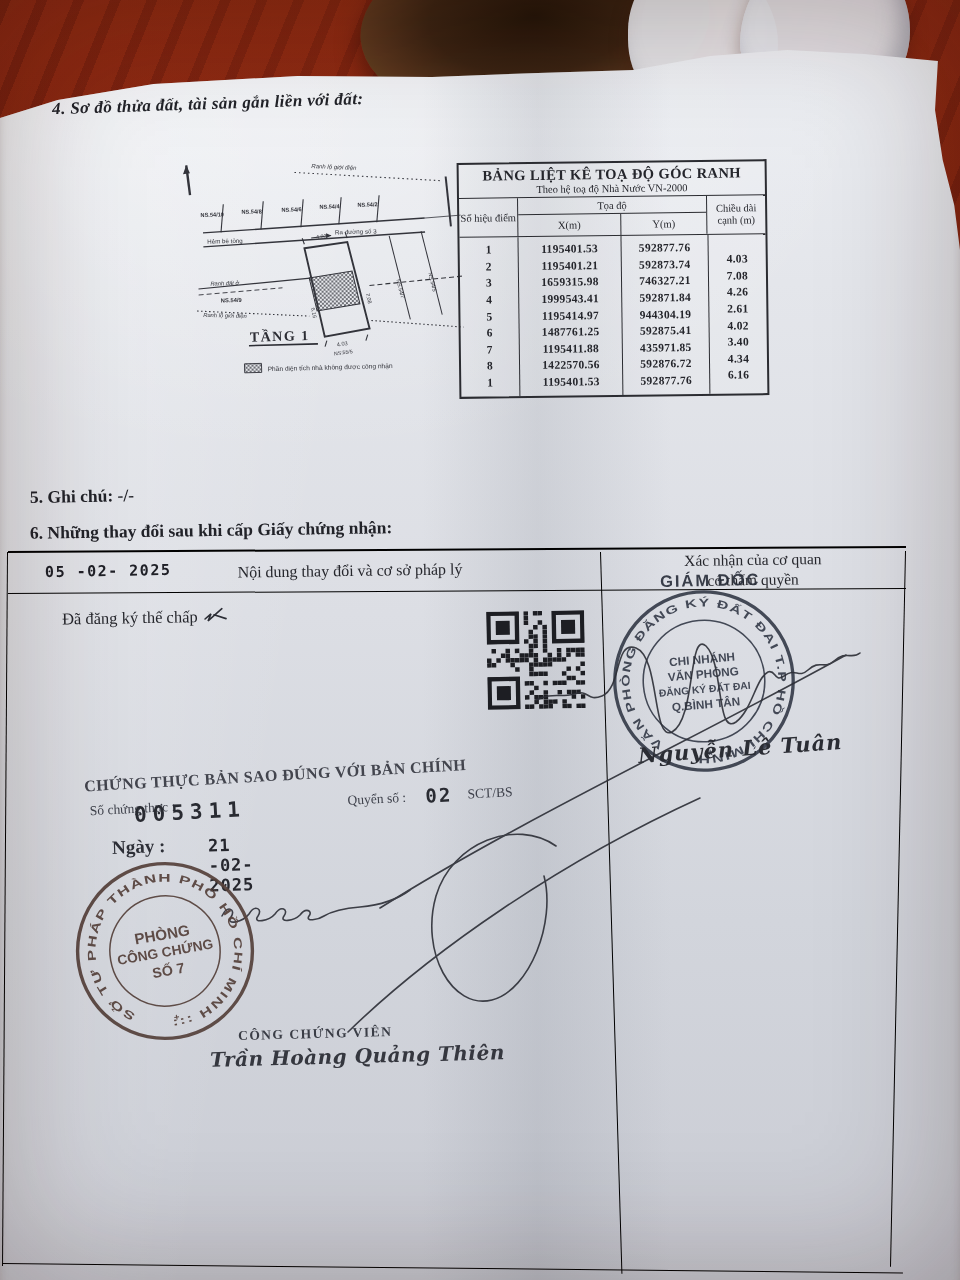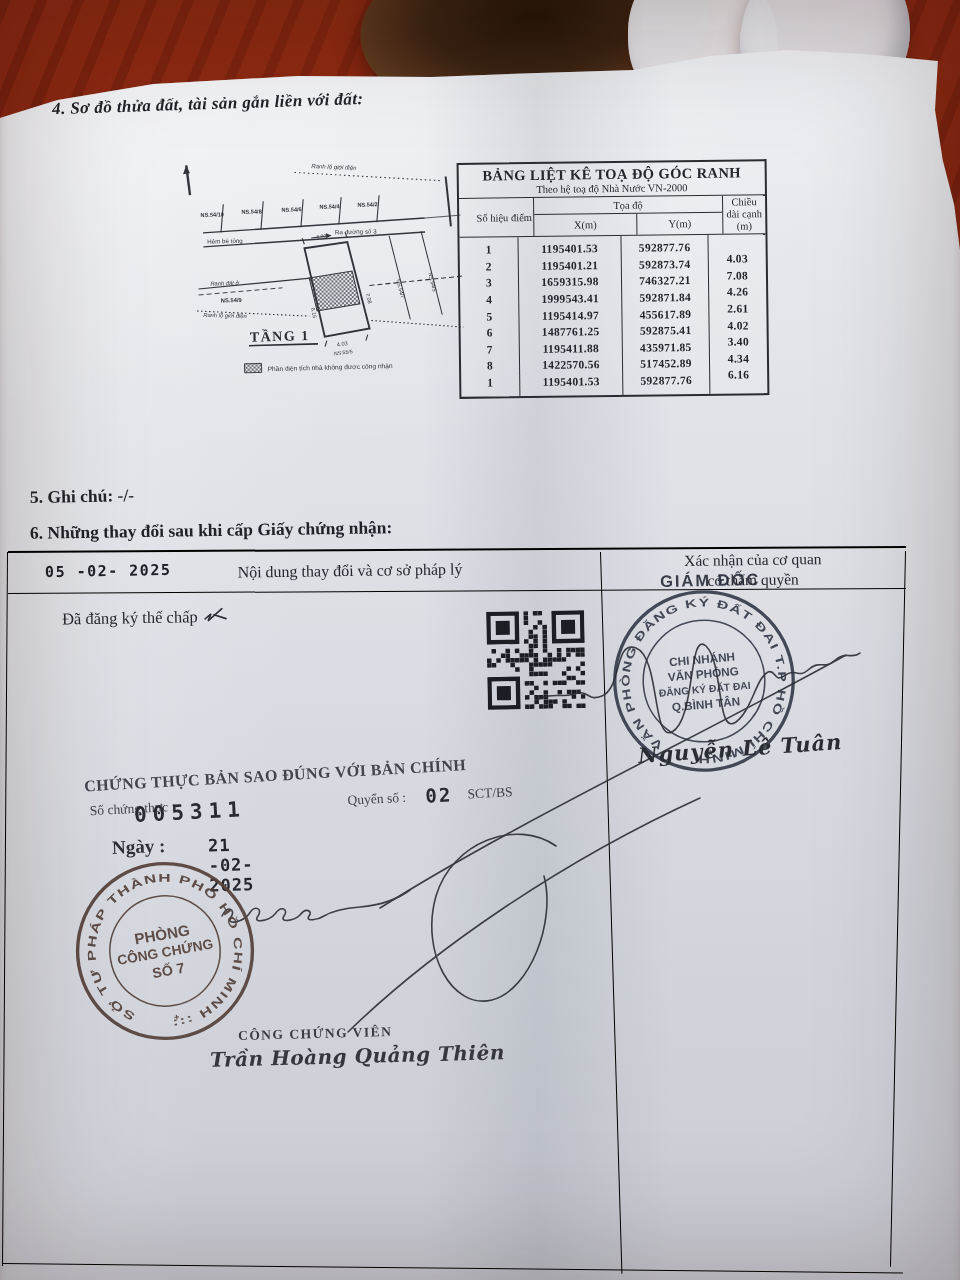--- a/index.html
+++ b/index.html
@@ -28,21 +28,21 @@
   #heading4{left:52px;top:92px;width:440px;font-size:17px;font-weight:bold;font-style:italic;
     letter-spacing:.4px;transform:rotate(-1.9deg);color:#222329;}
   #section5{left:30px;top:486px;font-size:17.5px;font-weight:bold;transform:rotate(-1.1deg);color:#222329;}
   #section6{left:30px;top:520px;font-size:17.5px;font-weight:bold;transform:rotate(-0.9deg);color:#222329;}
   
   #ctable{left:458px;top:161px;width:306px;border:2px solid #2b2c31;color:#25262c;
     transform:rotate(-0.7deg);background:rgba(255,255,255,.12);}
   #ctable .title{font-size:14.5px;font-weight:bold;text-align:center;letter-spacing:.4px;padding-top:3px;}
   #ctable .subtitle{font-size:10.5px;text-align:center;padding-bottom:2px;border-bottom:1.6px solid #2b2c31;}
   .chead{display:flex;border-bottom:1.6px solid #2b2c31;height:38px;font-size:10.5px;text-align:center;}
-  .chead .cpt{width:58px;border-right:1.4px solid #2b2c31;display:flex;align-items:center;justify-content:center;padding-left:16px;}
+  .chead .cpt{width:58px;border-right:1.4px solid #2b2c31;display:flex;align-items:center;justify-content:center;}
   .chead .cmid{width:188px;border-right:1.4px solid #2b2c31;display:flex;flex-direction:column;}
   .chead .ctd{height:16px;border-bottom:1.2px solid #2b2c31;display:flex;align-items:center;justify-content:center;}
   .chead .cxy{flex:1;display:flex;}
   .chead .cx{width:102px;border-right:1.2px solid #2b2c31;display:flex;align-items:center;justify-content:center;}
   .chead .cy{flex:1;display:flex;align-items:center;justify-content:center;}
   .chead .clen{flex:1;display:flex;align-items:center;justify-content:center;padding:0 3px;line-height:1.15;}
   .cbody{display:flex;font-size:11.5px;font-weight:bold;}
   .cbody .col{display:flex;flex-direction:column;padding:4px 0 6px 0;}
   .cbody .cell{height:16.6px;display:flex;align-items:center;justify-content:center;letter-spacing:.3px;}
   #col-point{width:58px;border-right:1.4px solid #2b2c31;}
@@ -206,24 +206,24 @@
           <div class="cell">1487761.25</div>
           <div class="cell">1195411.88</div>
           <div class="cell">1422570.56</div>
           <div class="cell">1195401.53</div>
         </div>
       <div class="col" id="col-y">
           <div class="cell">592877.76</div>
           <div class="cell">592873.74</div>
           <div class="cell">746327.21</div>
           <div class="cell">592871.84</div>
-          <div class="cell">455617.89</div>
+          <div class="cell">944304.19</div>
           <div class="cell">592875.41</div>
           <div class="cell">435971.85</div>
-          <div class="cell">517452.89</div>
+          <div class="cell">592876.72</div>
           <div class="cell">592877.76</div>
         </div>
       <div class="col" id="col-len">
           <div class="cell">4.03</div>
           <div class="cell">7.08</div>
           <div class="cell">4.26</div>
           <div class="cell">2.61</div>
           <div class="cell">4.02</div>
           <div class="cell">3.40</div>
           <div class="cell">4.34</div>

